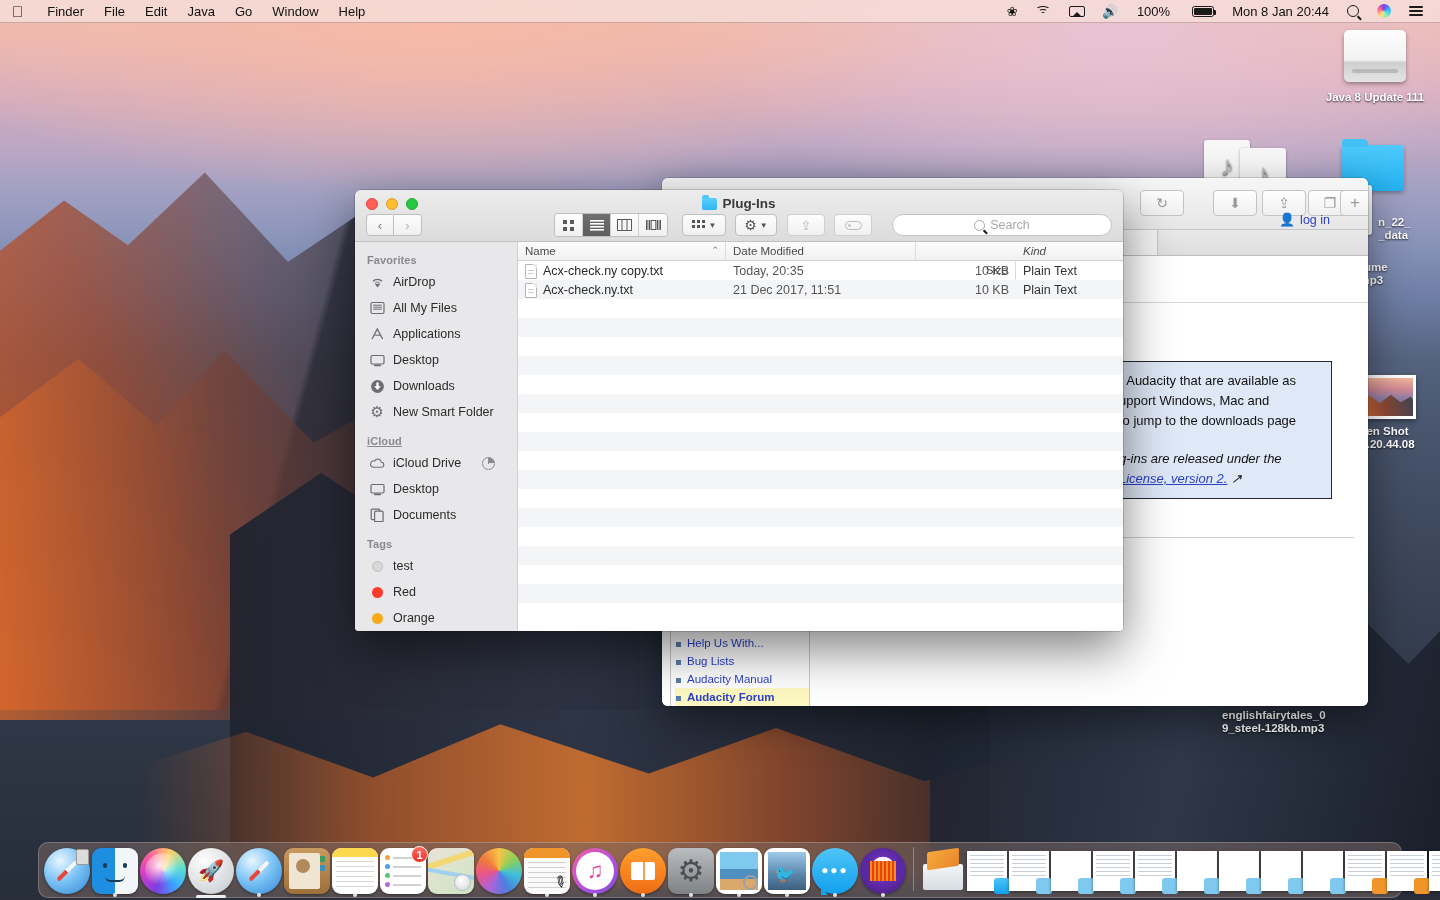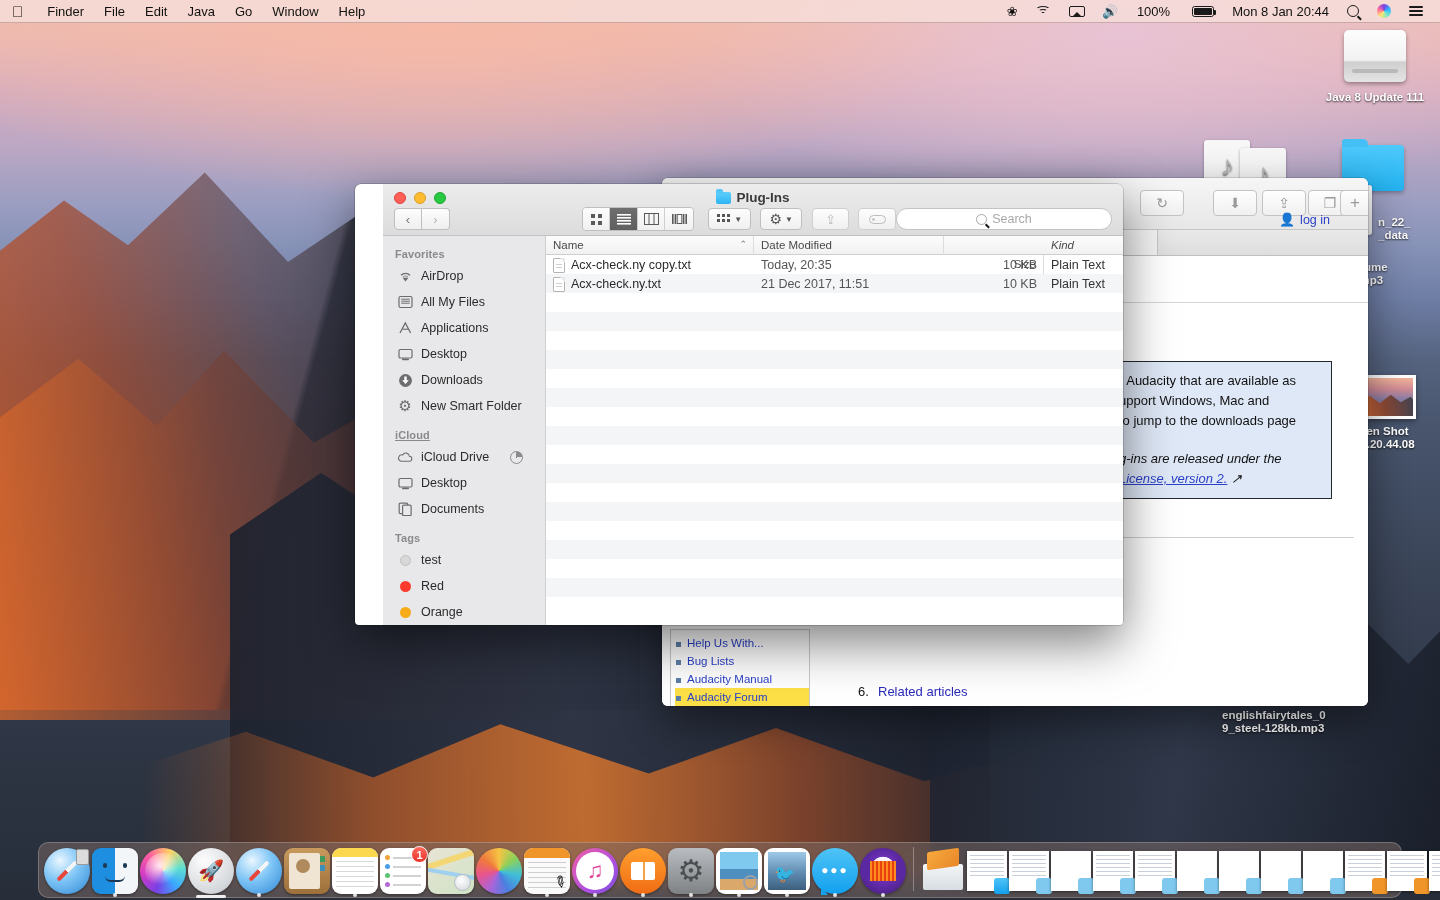--- a/index.html
+++ b/index.html
@@ -175,24 +175,24 @@
   .useful-title { color:#333; font-weight:bold; font-size:11px; margin-bottom:2px; }
   .useful-list { border:1px solid #c9c9c9; border-bottom:none; padding:4px 0 0 4px; background:#fff; }
   .useful-list li { list-style:none; color:#2b41c8; padding:3px 0 3px 12px; position:relative; }
   .useful-list li::before { content:""; position:absolute; left:1px; top:8px; width:5px; height:5px; background:#5c7fa8; }
   .toc-list { position:absolute; left:196px; bottom:4px; font-size:13px; color:#2b2bbb; }
   .toc-list li { list-style:none; padding:3px 0; }
   .toc-list li span.num { color:#111; display:inline-block; width:20px; }
 
   
   #finder {
-    position:absolute; left:355px; top:184px; width:768px; height:441px;
+    position:absolute; left:355px; top:190px; width:768px; height:441px;
     background:#fff; border-radius:6px 6px 4px 4px; overflow:hidden;
     box-shadow:0 18px 50px rgba(0,0,0,.5), 0 0 0 .5px rgba(0,0,0,.3);
-    z-index:20; display:flex; flex-direction:column;padding-left:28px;
+    z-index:20; display:flex; flex-direction:column;
   }
   #finder .titlebar {
     height:52px; background:linear-gradient(to bottom,#ececec,#dcdcdc);
     border-bottom:1px solid #c2c2c2; position:relative; flex:none;
   }
   .traffic { position:absolute; left:11px; top:8px; display:flex; gap:8px; }
   .traffic i { width:12px; height:12px; border-radius:50%; display:block; }
   .traffic .r { background:#ff5f57; border:.5px solid #e0443e; }
   .traffic .y { background:#febc2e; border:.5px solid #d89f2a; }
   .traffic .g { background:#28c840; border:.5px solid #1fa833; }
@@ -430,26 +430,25 @@
       </div>
     </div>
     <div class="wiki-rule"></div>
 
     <div class="useful-box">
       <div class="useful-title">useful links</div>
       <ul class="useful-list">
         <li>Help Us With...</li>
         <li>Bug Lists</li>
         <li>Audacity Manual</li>
-        <li style="background:#fde047;">Audacity Forum</li>
+        <li style="background:#fef9c3;font-weight:bold;">Audacity Forum</li>
       </ul>
     </div>
 
     <ul class="toc-list">
-      <li><span class="num">6.</span><span>Related articles</span></li>
     </ul>
   </div>
 </div>
 
 <div id="finder">
   <div class="titlebar">
     <div class="traffic">
       <i class="r"></i>
       <i class="y"></i>
       <i class="g"></i>

